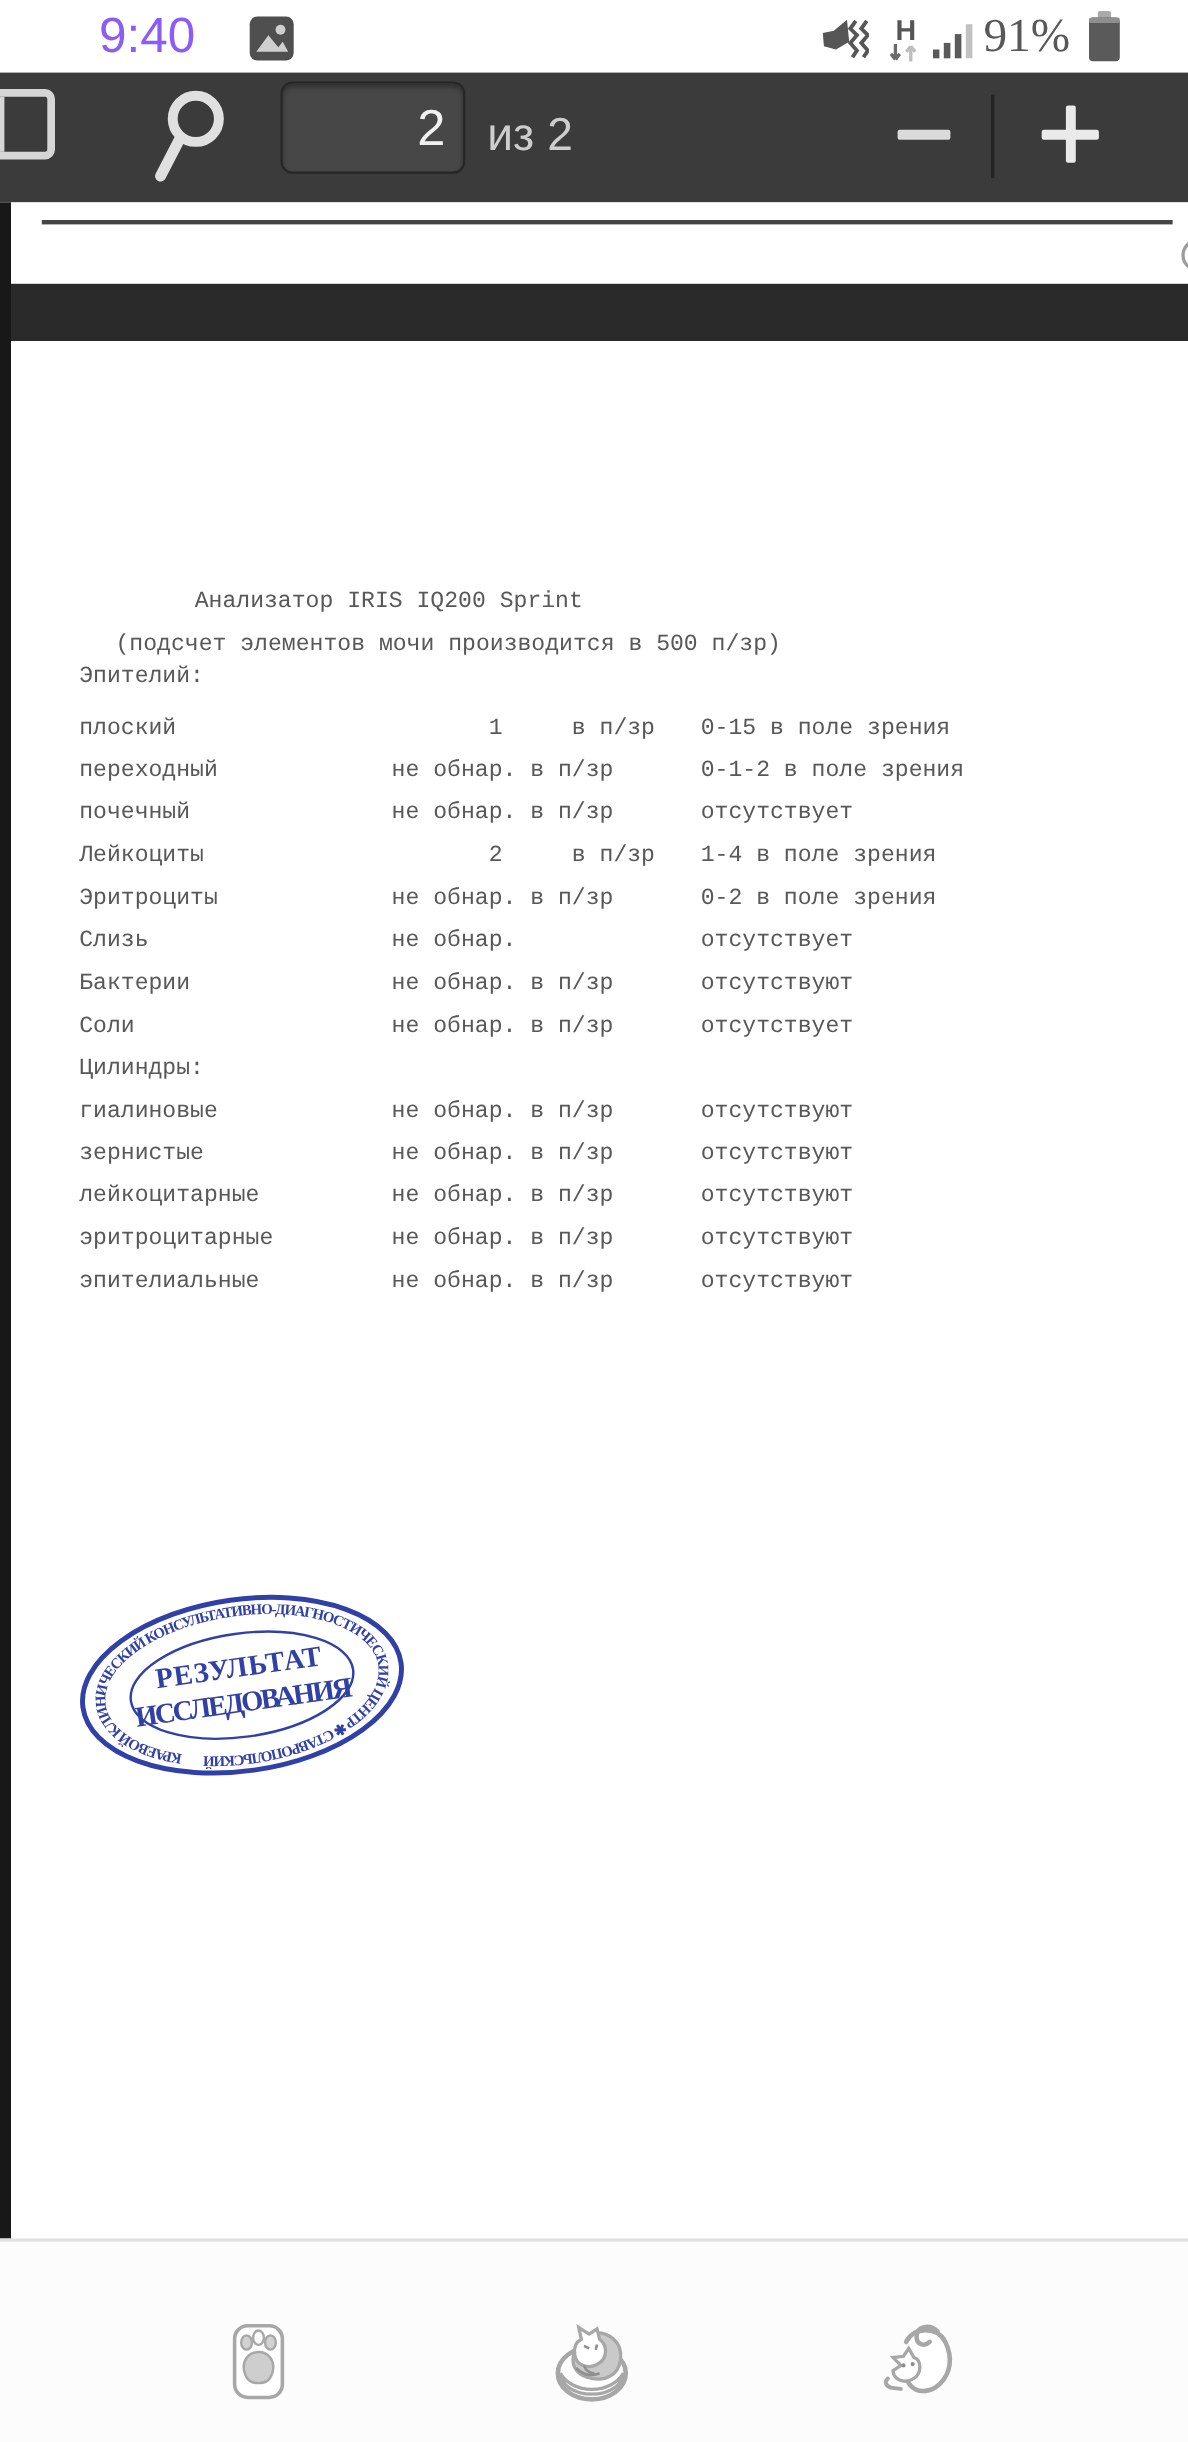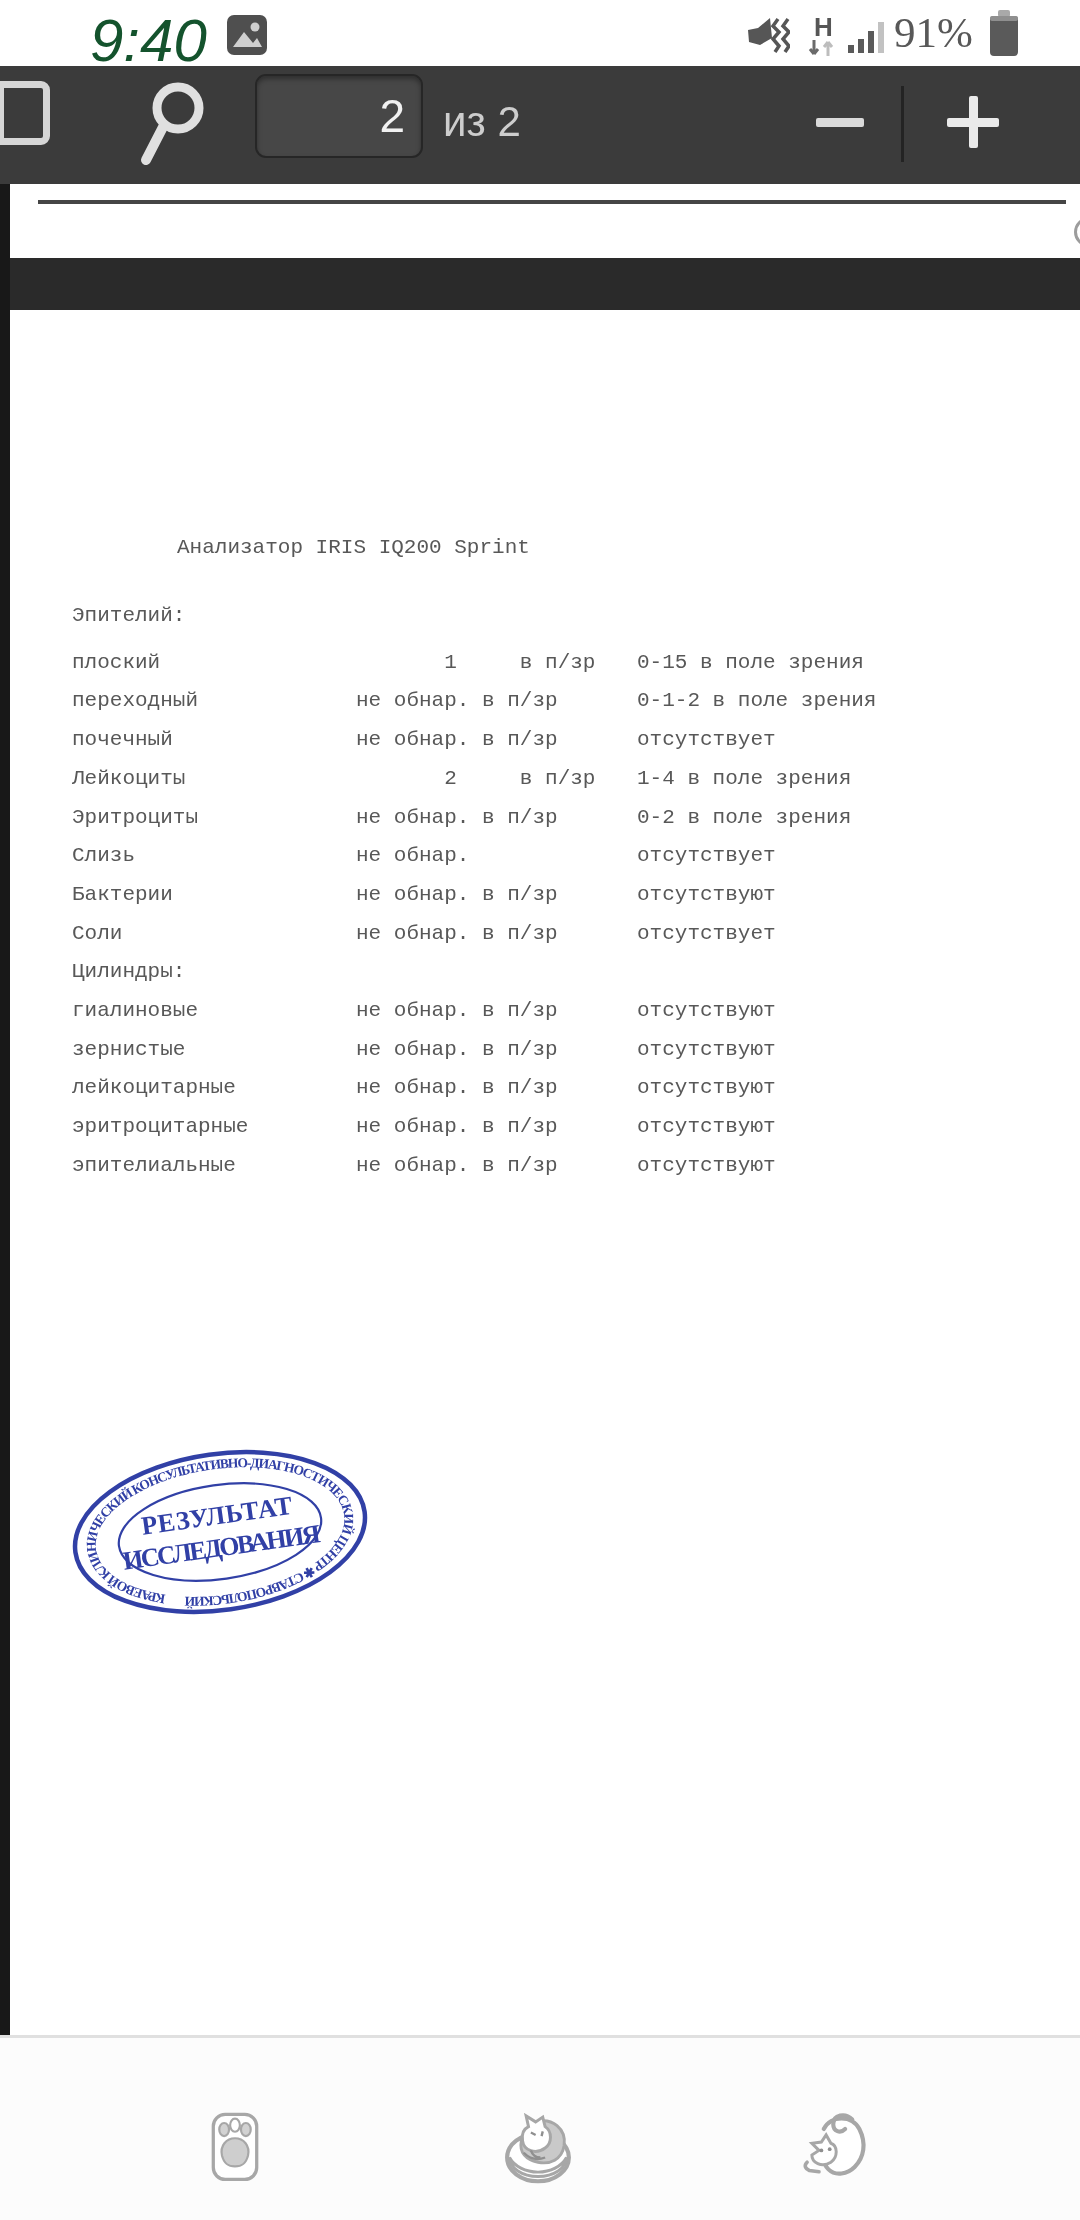--- a/index.html
+++ b/index.html
@@ -1,21 +1,21 @@
 <!DOCTYPE html>
 <html><head>
 <meta charset="utf-8">
 <style>
   html,body{margin:0;padding:0;background:#fff;}
   body{width:1080px;height:2220px;position:relative;overflow:hidden;
        font-family:"Liberation Sans",sans-serif;}
 
   
   .status-bar{position:absolute;left:0;top:0;width:1080px;height:66px;background:#ffffff;}
-  .time{position:absolute;left:90px;top:6px;font-size:60px;color:#14532d;font-style:italic;}
+  .time{position:absolute;left:90px;top:6px;font-size:45px;color:#8b5cf6;}
   .sb-ico{position:absolute;}
   .pct{position:absolute;left:894px;top:8px;font-size:43px;color:#585858;font-family:Liberation Serif, serif;}
 
   
   .toolbar{position:absolute;left:0;top:66px;width:1080px;height:118px;background:#3b3b3b;}
   .thumb-ico{position:absolute;left:-26px;top:15px;width:62px;height:50px;
              border:7px solid #d6d6d6;border-radius:9px;background:#3b3b3b;}
   .thumb-ico .split{position:absolute;left:16px;top:0;bottom:0;width:7px;background:#d6d6d6;}
   .search-svg{position:absolute;left:134px;top:10px;}
   .page-box{position:absolute;left:255px;top:8px;width:168px;height:84px;background:#474747;
@@ -127,20 +127,21 @@
   <div class="page1-strip">
     <div class="p1-line"></div>
     <div class="edge-circle"></div>
   </div>
   <div class="page-sep"></div>
   <div class="page2"></div>
 </div>
 
 <div class="doc-layer">
   <div class="doc-line" style="left:177px;top:528px">Анализатор IRIS IQ200 Sprint</div>
+  <div class="doc-line" style="left:105px;top:567px">(подсчет элементов мочи производится в 500 п/зр)</div>
 
   <div id="doc-rows">
       <div class="doc-row" style="top: 596px; text-align: right;">
         <span class="col" style="left: 72px;">Эпителий:</span>
       </div>
       <div class="doc-row" style="top: 642.7px;">
         <span class="col" style="left: 72px;">плоский</span>
         <span class="col" style="left: 356px;">       1     в п/зр</span>
         <span class="col" style="left: 637px;">0-15 в поле зрения</span>
       </div>

